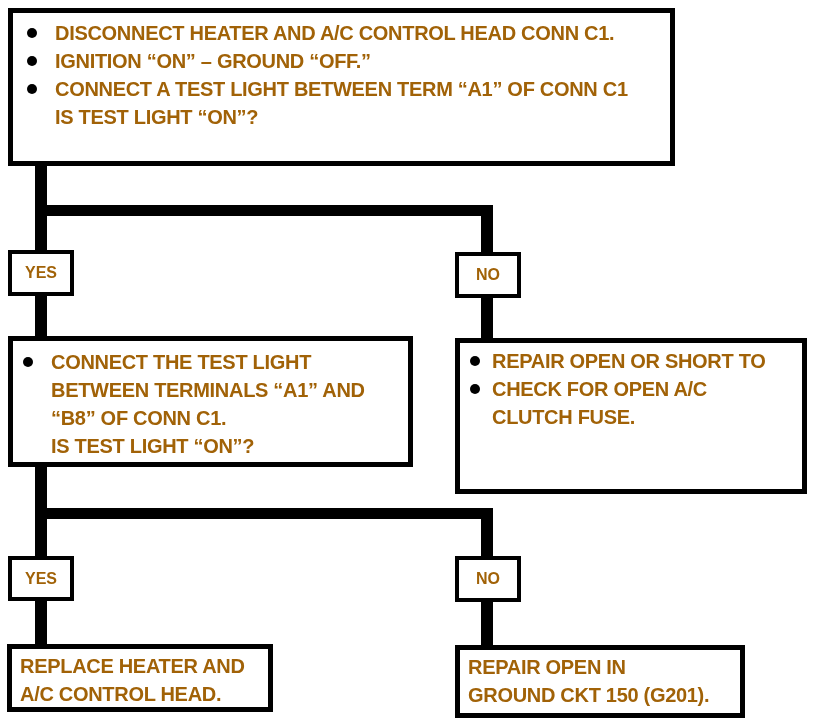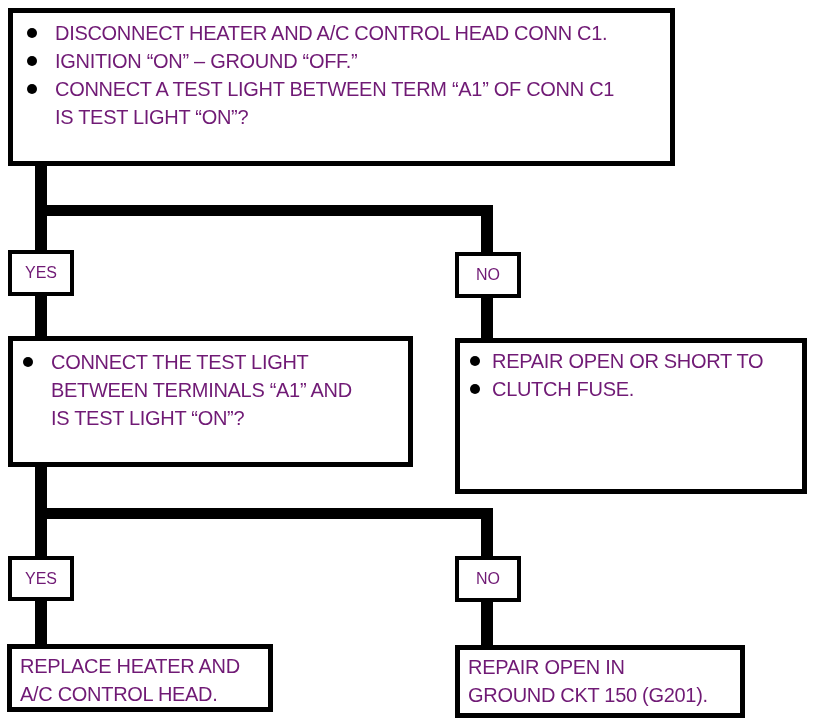--- a/index.html
+++ b/index.html
@@ -6,22 +6,22 @@
     margin: 0;
     padding: 0;
     background: #ffffff;
   }
   .canvas {
     position: relative;
     width: 832px;
     height: 728px;
     background: #ffffff;
     font-family: "Liberation Sans", "DejaVu Sans", sans-serif;
-    font-weight: 400;
-    color: #701a75;
+    font-weight: 700;
+    color: #a16207;
     overflow: hidden;
   }
   .conn {
     position: absolute;
     background: #000000;
     z-index: 1;
   }
   .box {
     position: absolute;
     box-sizing: border-box;
@@ -93,26 +93,28 @@
   <div class="box decision" style="left:8px; top:250px; width:66px; height:46px;">
     <span>YES</span>
   </div>
   <div class="box decision" style="left:455px; top:252px; width:66px; height:46px;">
     <span>NO</span>
   </div>
 
   <div class="box textbox step2-pad" style="left:8px; top:336px; width:405px; height:131px;">
     <div class="line"><span class="bullet"></span><span>CONNECT THE TEST LIGHT</span></div>
     <div class="line"><span>BETWEEN TERMINALS “A1” AND</span></div>
+    <div class="line"><span>“B8” OF CONN C1.</span></div>
     <div class="line"><span>IS TEST LIGHT “ON”?</span></div>
   </div>
 
   <div class="box textbox repair1-pad" style="left:455px; top:338px; width:352px; height:156px;">
     <div class="line"><span class="bullet"></span><span>REPAIR OPEN OR SHORT TO</span></div>
     <div class="line"><span class="bullet"></span></div>
+    <div class="line"><span>CHECK FOR OPEN A/C</span></div>
     <div class="line"><span>CLUTCH FUSE.</span></div>
   </div>
 
   <div class="box decision" style="left:8px; top:556px; width:66px; height:45px;">
     <span>YES</span>
   </div>
   <div class="box decision" style="left:455px; top:556px; width:66px; height:46px;">
     <span>NO</span>
   </div>
 

